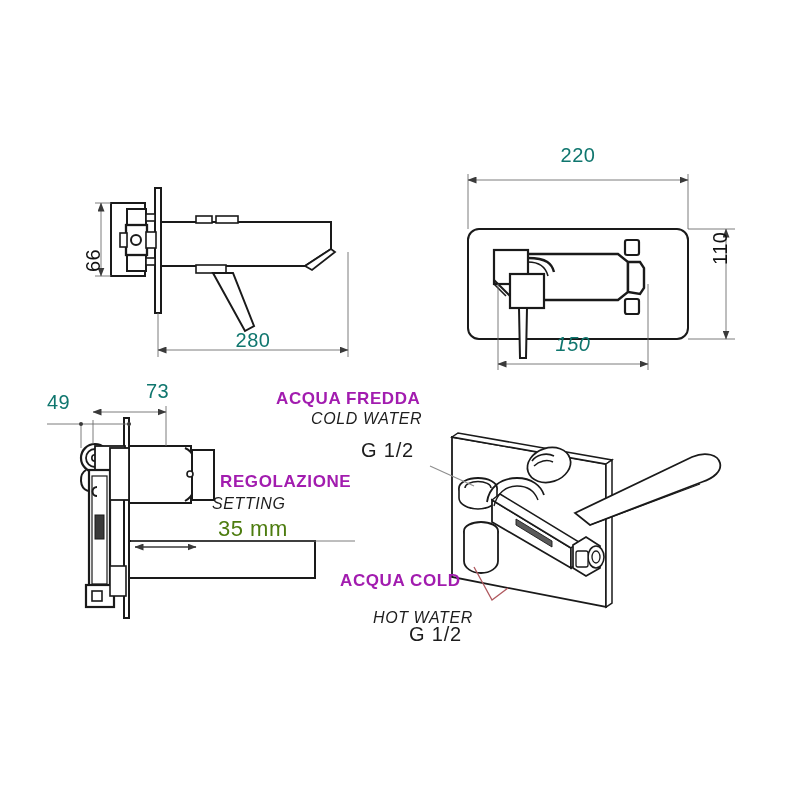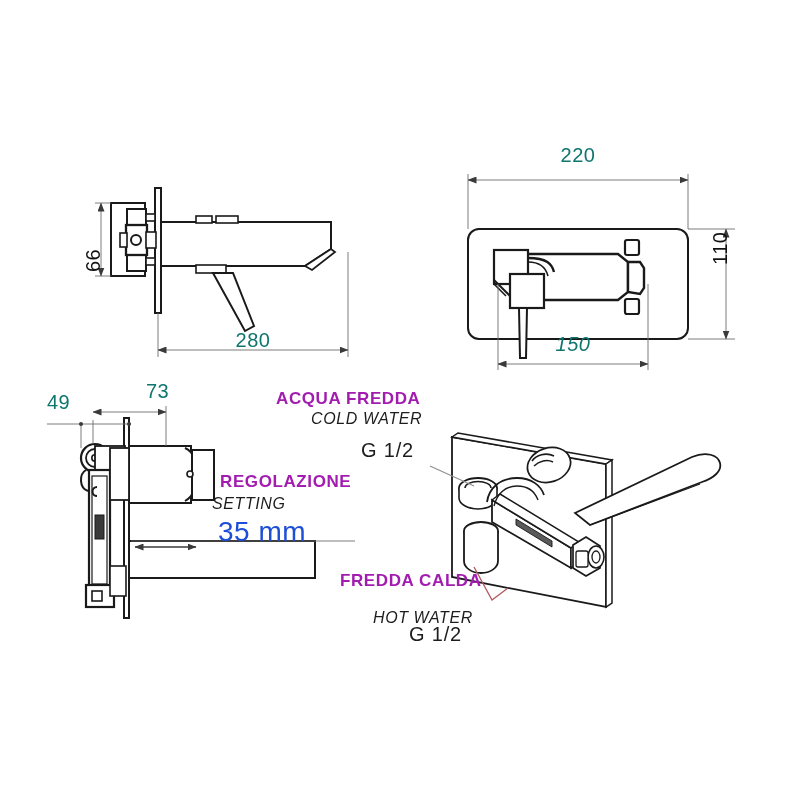--- a/index.html
+++ b/index.html
@@ -59,23 +59,23 @@
     letter-spacing: 0.6px;
     color: #1d1d1d;
   }
   .note-thread {
     font-size: 20px;
     letter-spacing: 0.8px;
     color: #1d1d1d;
     text-align: center;
   }
   .note-mm {
-    font-size: 28px;
+    font-size: 22px;
     letter-spacing: 0.5px;
-    color: #1d4ed8;
+    color: #4d7c0f;
   }
   .ctr {
     text-align: center;
   }
 </style>
 </head>
 <body>
 
 <div id="sheet">
 
@@ -295,17 +295,17 @@
   <div class="lbl dim-num" style="left:118px; top:381px;margin-left:28px;">73</div>
 
   <div class="lbl note-main" style="left:276px; top:390px;">ACQUA FREDDA</div>
   <div class="lbl note-ital" style="left:311px; top:411px;">COLD WATER</div>
   <div class="lbl note-thread" style="left:361px; top:440px;">G 1/2</div>
 
   <div class="lbl note-main" style="left:220px; top:473px;text-align:center;">REGOLAZIONE</div>
   <div class="lbl note-ital" style="left:212px; top:496px;">SETTING</div>
   <div class="lbl note-mm" style="left:218px; top:518px;">35 mm</div>
 
-  <div class="lbl note-main" style="left:340px; top:572px;">FREDDA CALDA</div>
+  <div class="lbl note-main" style="left:340px; top:572px;">ACQUA COLD</div>
   <div class="lbl note-ital" style="left:373px; top:594px;margin-top:16px;">HOT WATER</div>
   <div class="lbl note-thread" style="left:409px; top:624px;">G 1/2</div>
 
 </div>
 
 </body></html>

